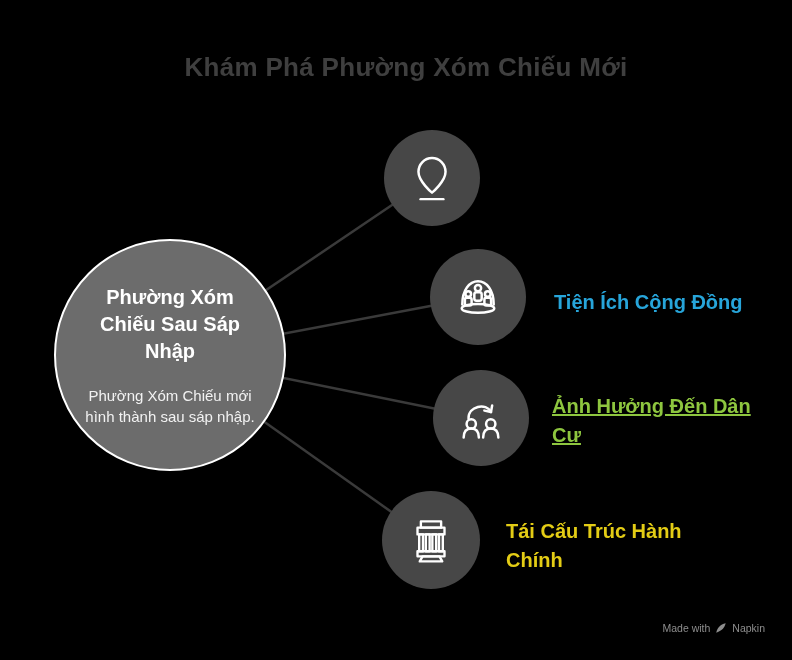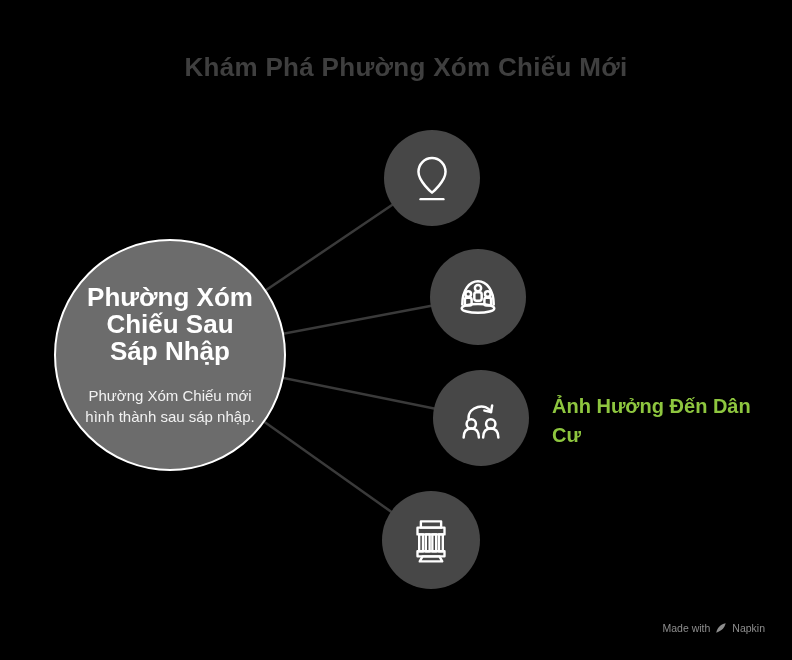--- a/index.html
+++ b/index.html
@@ -37,21 +37,21 @@
     border: 2px solid #ffffff;
     display: flex;
     flex-direction: column;
     align-items: center;
     justify-content: center;
     text-align: center;
   }
   .center-heading {
     width: 178px;
     color: #ffffff;
-    font-size: 26px;
+    font-size: 20px;
     font-weight: bold;
     line-height: 27px;
   }
   .center-body {
     margin-top: 20px;
     width: 190px;
     color: #f2f2f2;
     font-size: 15px;
     line-height: 21px;
   }
@@ -153,21 +153,23 @@
       <rect x="12" y="13" width="24" height="6"></rect>
       <rect x="13.5" y="19" width="3.4" height="15"></rect>
       <rect x="19.4" y="19" width="3.4" height="15"></rect>
       <rect x="25.2" y="19" width="3.4" height="15"></rect>
       <rect x="31.1" y="19" width="3.4" height="15"></rect>
       <rect x="12" y="34" width="24" height="4.5"></rect>
       <path d="M16.5 38.5 H31.5 L34 43 H14 Z"></path>
     </svg>
   </div>
 
-  <div class="branch-label l3" style="color: rgb(142, 198, 63);">Ảnh Hưởng Đến Dân Cư</div>
+  <div class="branch-label l2" style="color: rgb(39, 165, 218);">Tiện Ích Cộng Đồng</div>
+  <div class="branch-label l3" style="color: rgb(142, 198, 63); text-decoration: underline;">Ảnh Hưởng Đến Dân Cư</div>
+  <div class="branch-label l4" style="color: rgb(227, 204, 21);">Tái Cấu Trúc Hành Chính</div>
 
   <a class="footer" href="#" style="color: rgb(141, 141, 141);">
     <span>Made with</span>
     <span class="napkin-logo">
       <svg width="12" height="12" viewBox="0 0 14 14">
         <path d="M1.5 12.5 C2.5 7 6 3 12.5 1.5 C11.5 4.5 10.5 8.5 4 11.5 Z" fill="#8d8d8d" stroke="none"></path>
       </svg>
     </span>
     <span>Napkin</span>
   </a>

